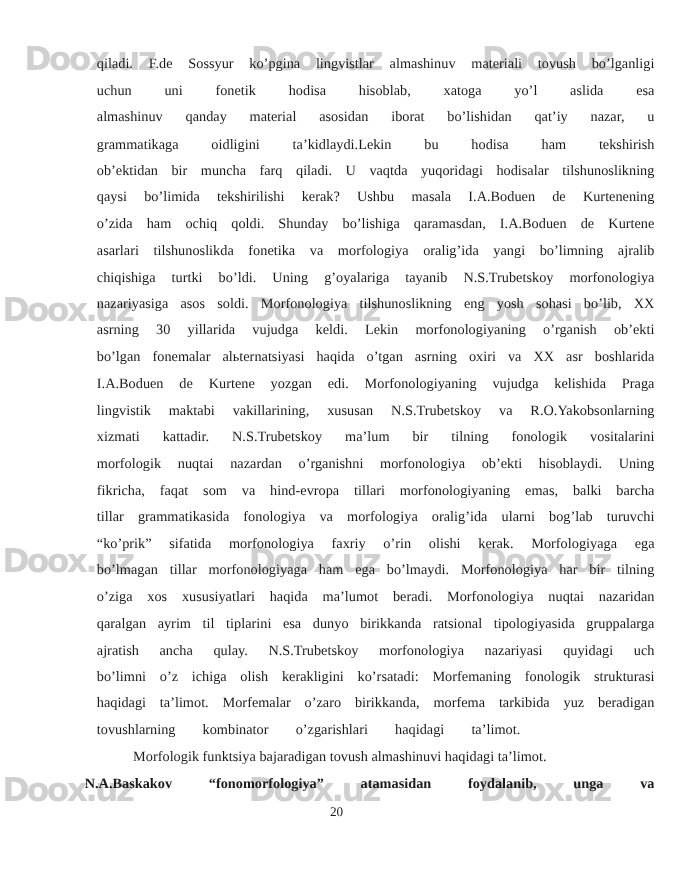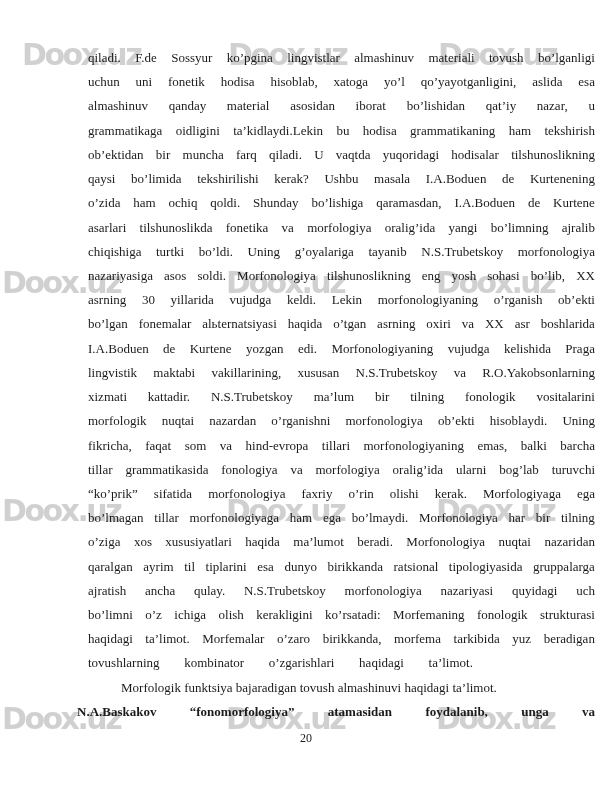--- a/index.html
+++ b/index.html
@@ -110,42 +110,40 @@
         <span>bo’lganligi</span>
       </div>
     <div class="line">
         <span>uchun</span>
         <span>uni</span>
         <span>fonetik</span>
         <span>hodisa</span>
         <span>hisoblab,</span>
         <span>xatoga</span>
         <span>yo’l</span>
-        <span>qo’yayotganligini,</span>
         <span>aslida</span>
         <span>esa</span>
       </div>
     <div class="line">
         <span>almashinuv</span>
         <span>qanday</span>
         <span>material</span>
         <span>asosidan</span>
         <span>iborat</span>
         <span>bo’lishidan</span>
         <span>qat’iy</span>
         <span>nazar,</span>
         <span>u</span>
       </div>
     <div class="line">
         <span>grammatikaga</span>
         <span>oidligini</span>
         <span>ta’kidlaydi.Lekin</span>
         <span>bu</span>
         <span>hodisa</span>
-        <span>grammatikaning</span>
         <span>ham</span>
         <span>tekshirish</span>
       </div>
     <div class="line">
         <span>ob’ektidan</span>
         <span>bir</span>
         <span>muncha</span>
         <span>farq</span>
         <span>qiladi.</span>
         <span>U</span>

